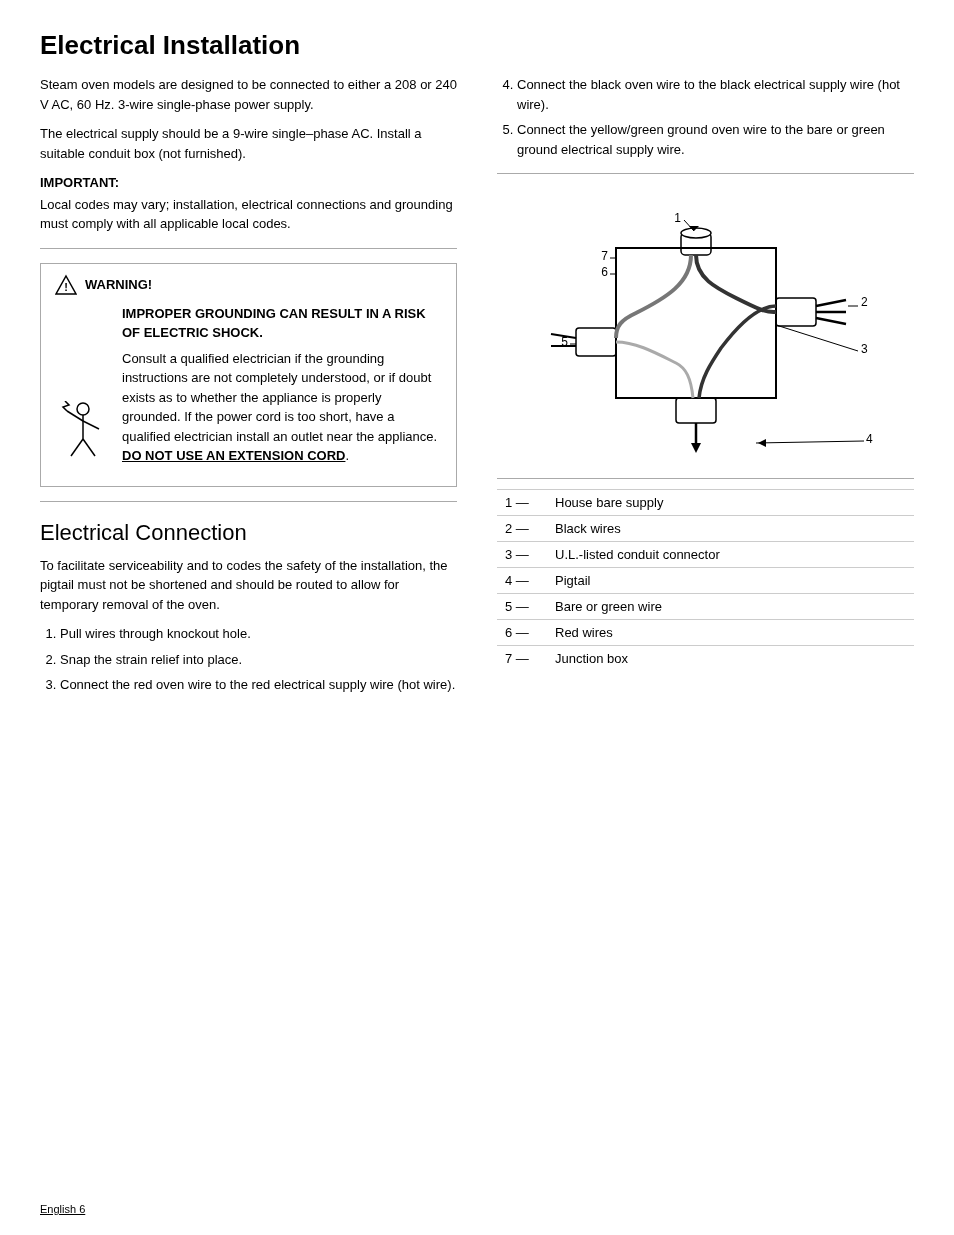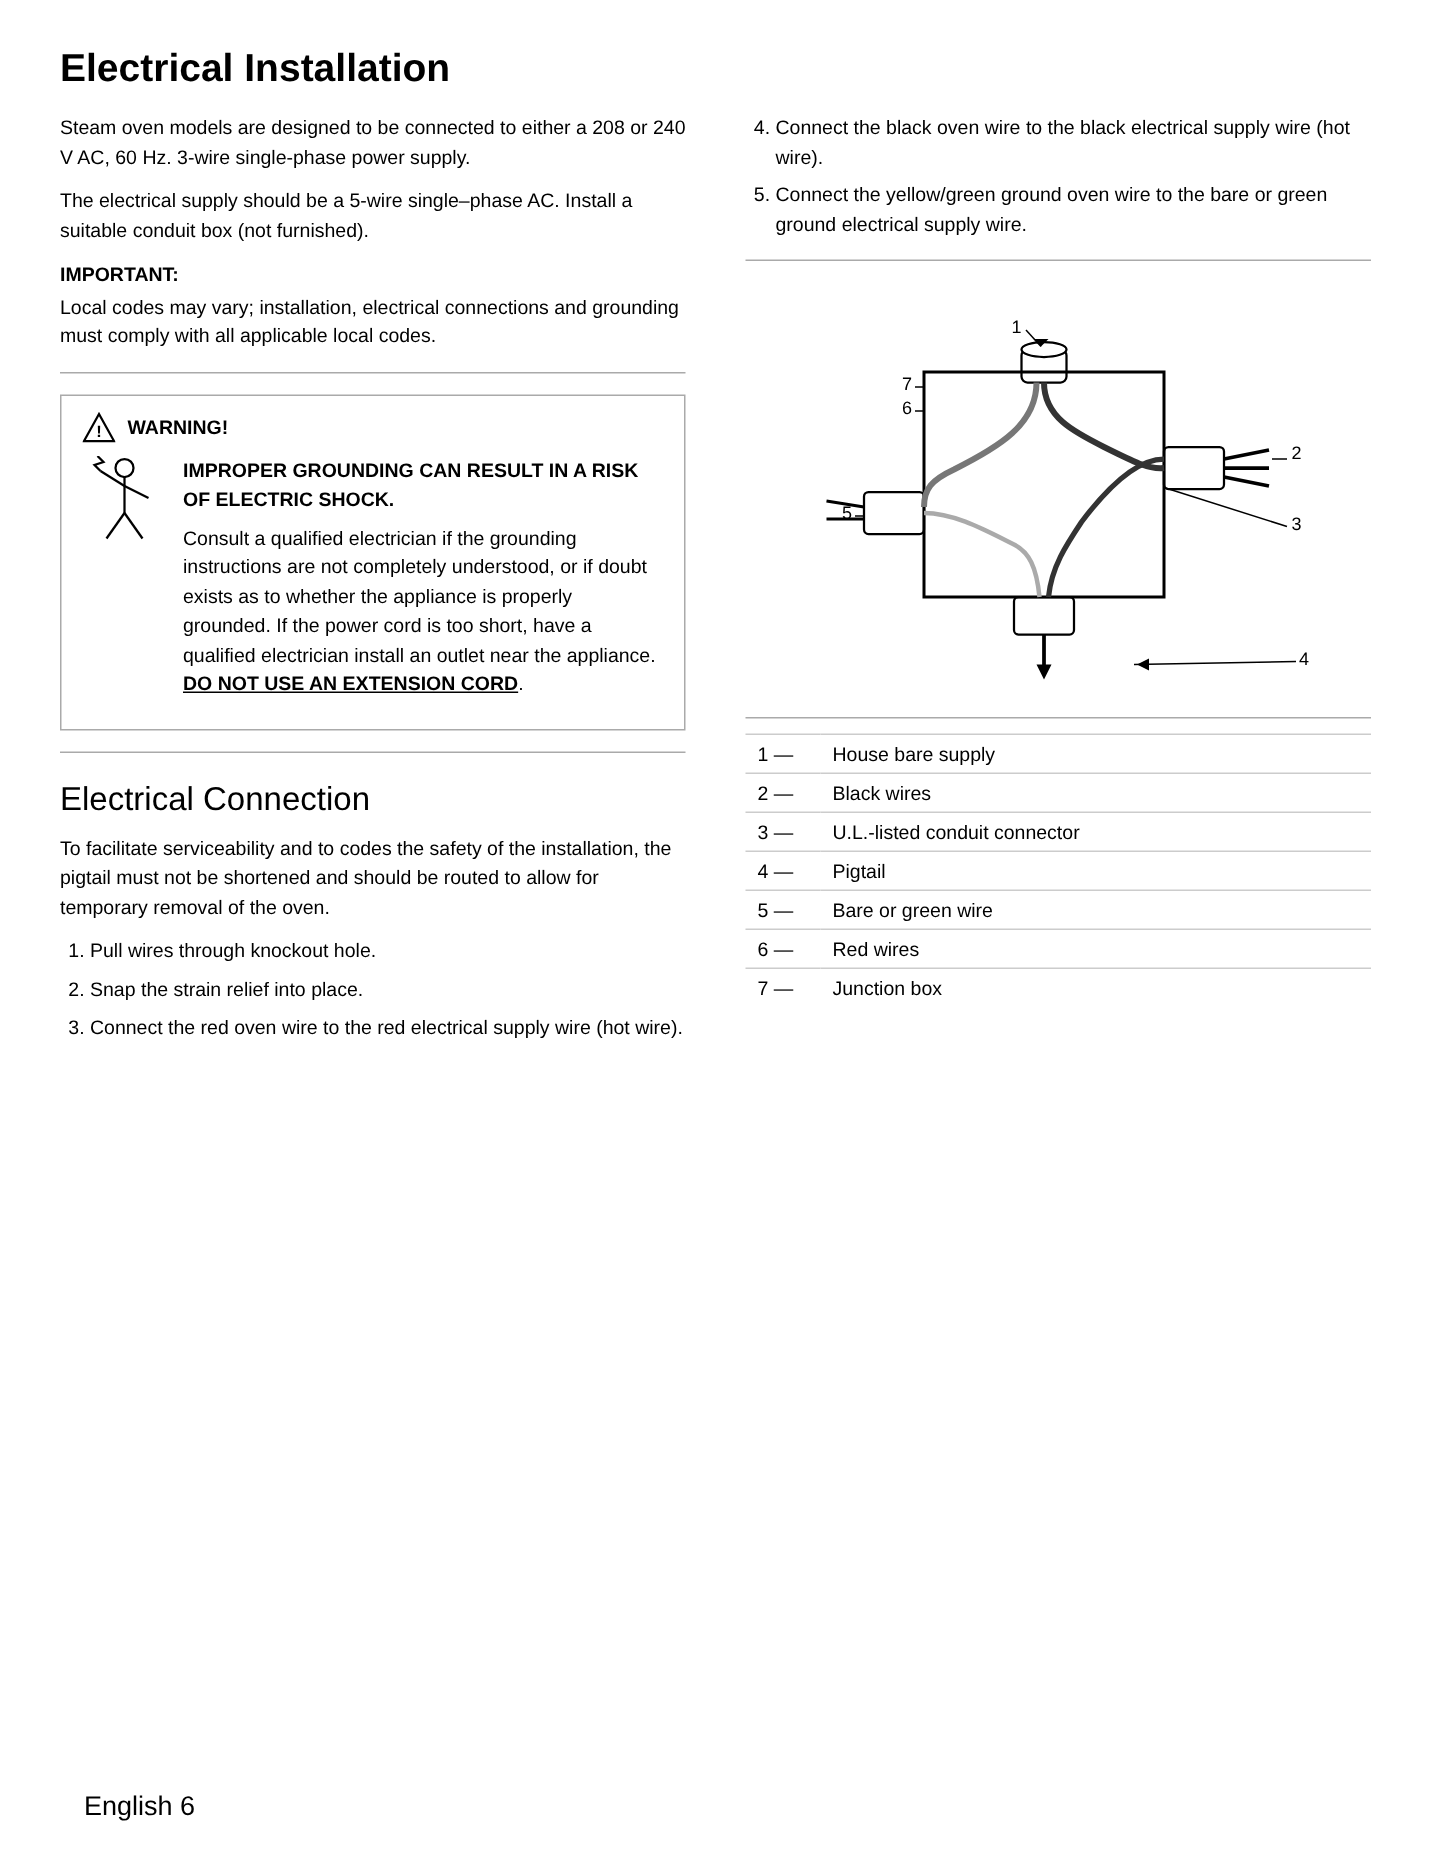--- a/index.html
+++ b/index.html
@@ -59,21 +59,21 @@
       margin-bottom: 8px;
     }
     .warning-triangle {
       width: 22px;
       height: 22px;
       flex-shrink: 0;
     }
     .warning-body {
       display: flex;
       gap: 12px;
-      align-items: flex-start;
+      align-items: flex-end;
     }
     .shock-icon {
       width: 55px;
       height: 75px;
       flex-shrink: 0;
     }
     .warning-text {}
     .warning-title {
       font-weight: bold;
       margin-bottom: 6px;
@@ -119,34 +119,35 @@
       vertical-align: middle;
     }
     .legend-num {
       width: 50px;
       white-space: nowrap;
       color: #000;
     }
     .footer {
       position: fixed;
       bottom: 20px;
-      left: 56px;
-      font-size: 18px;
+      left: 40px;
+      font-size: 11px;
+      text-decoration: underline;
     }
   </style>
 </head>
 <body>
 
 <h1>Electrical Installation</h1>
 
 <div class="page-layout">
 
   <div class="left-col">
     <p>Steam oven models are designed to be connected to either a 208 or 240 V AC, 60 Hz. 3-wire single-phase power supply.</p>
-    <p>The electrical supply should be a 5-wire single–phase AC. Install a suitable conduit box (not furnished).</p>
+    <p>The electrical supply should be a 9-wire single–phase AC. Install a suitable conduit box (not furnished).</p>
 
     <p class="important-label">IMPORTANT:</p>
     <p>Local codes may vary; installation, electrical connections and grounding must comply with all applicable local codes.</p>
 
     <hr class="divider">
 
     <div class="warning-box">
       <div class="warning-header">
         <svg class="warning-triangle" viewBox="0 0 22 22" xmlns="http://www.w3.org/2000/svg">
           <polygon points="11,2 21,20 1,20" fill="none" stroke="#000" stroke-width="1.5"></polygon>

